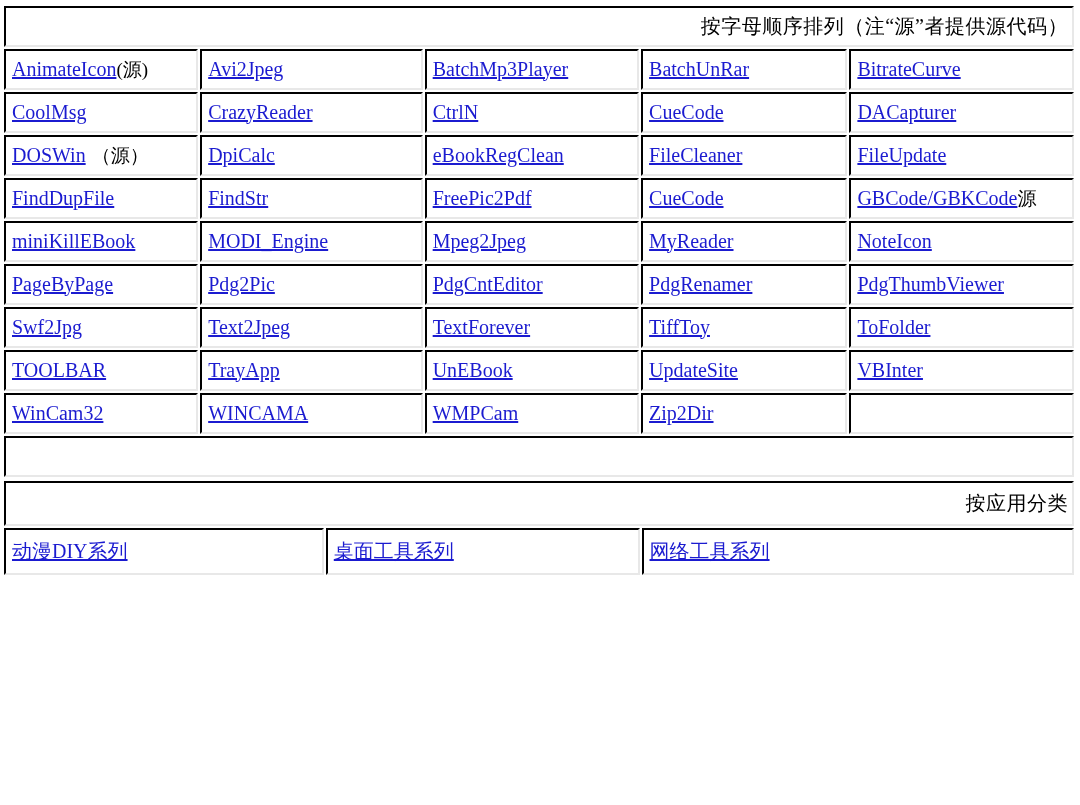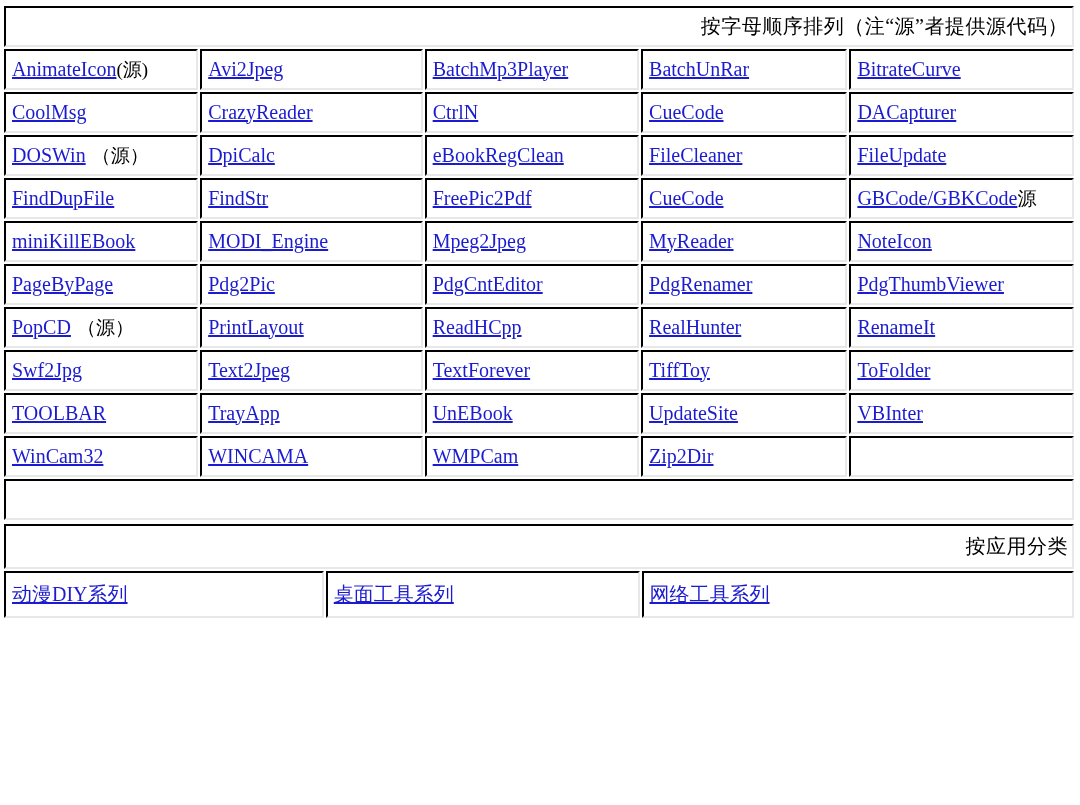--- a/index.html
+++ b/index.html
@@ -155,27 +155,20 @@
         <td><a class="lnk" href="#">NoteIcon</a><span class="suffix"></span></td>
       </tr>
       <tr>
         <td><a class="lnk" href="#">PageByPage</a><span class="suffix"></span></td>
         <td><a class="lnk" href="#">Pdg2Pic</a><span class="suffix"></span></td>
         <td><a class="lnk" href="#">PdgCntEditor</a><span class="suffix"></span></td>
         <td><a class="lnk" href="#">PdgRenamer</a><span class="suffix"></span></td>
         <td><a class="lnk" href="#">PdgThumbViewer</a><span class="suffix"></span></td>
       </tr>
       <tr>
-        <td><a class="lnk" href="#">PopCD</a><span class="suffix-sp">（源）</span></td>
-        <td><a class="lnk" href="#">PrintLayout</a><span class="suffix"></span></td>
-        <td><a class="lnk" href="#">ReadHCpp</a><span class="suffix"></span></td>
-        <td><a class="lnk" href="#">RealHunter</a><span class="suffix"></span></td>
-        <td><a class="lnk" href="#">RenameIt</a><span class="suffix"></span></td>
-      </tr>
-      <tr>
         <td><a class="lnk" href="#">Swf2Jpg</a><span class="suffix"></span></td>
         <td><a class="lnk" href="#">Text2Jpeg</a><span class="suffix"></span></td>
         <td><a class="lnk" href="#">TextForever</a><span class="suffix"></span></td>
         <td><a class="lnk" href="#">TiffToy</a><span class="suffix"></span></td>
         <td><a class="lnk" href="#">ToFolder</a><span class="suffix"></span></td>
       </tr>
       <tr>
         <td><a class="lnk" href="#">TOOLBAR</a><span class="suffix"></span></td>
         <td><a class="lnk" href="#">TrayApp</a><span class="suffix"></span></td>
         <td><a class="lnk" href="#">UnEBook</a><span class="suffix"></span></td>

